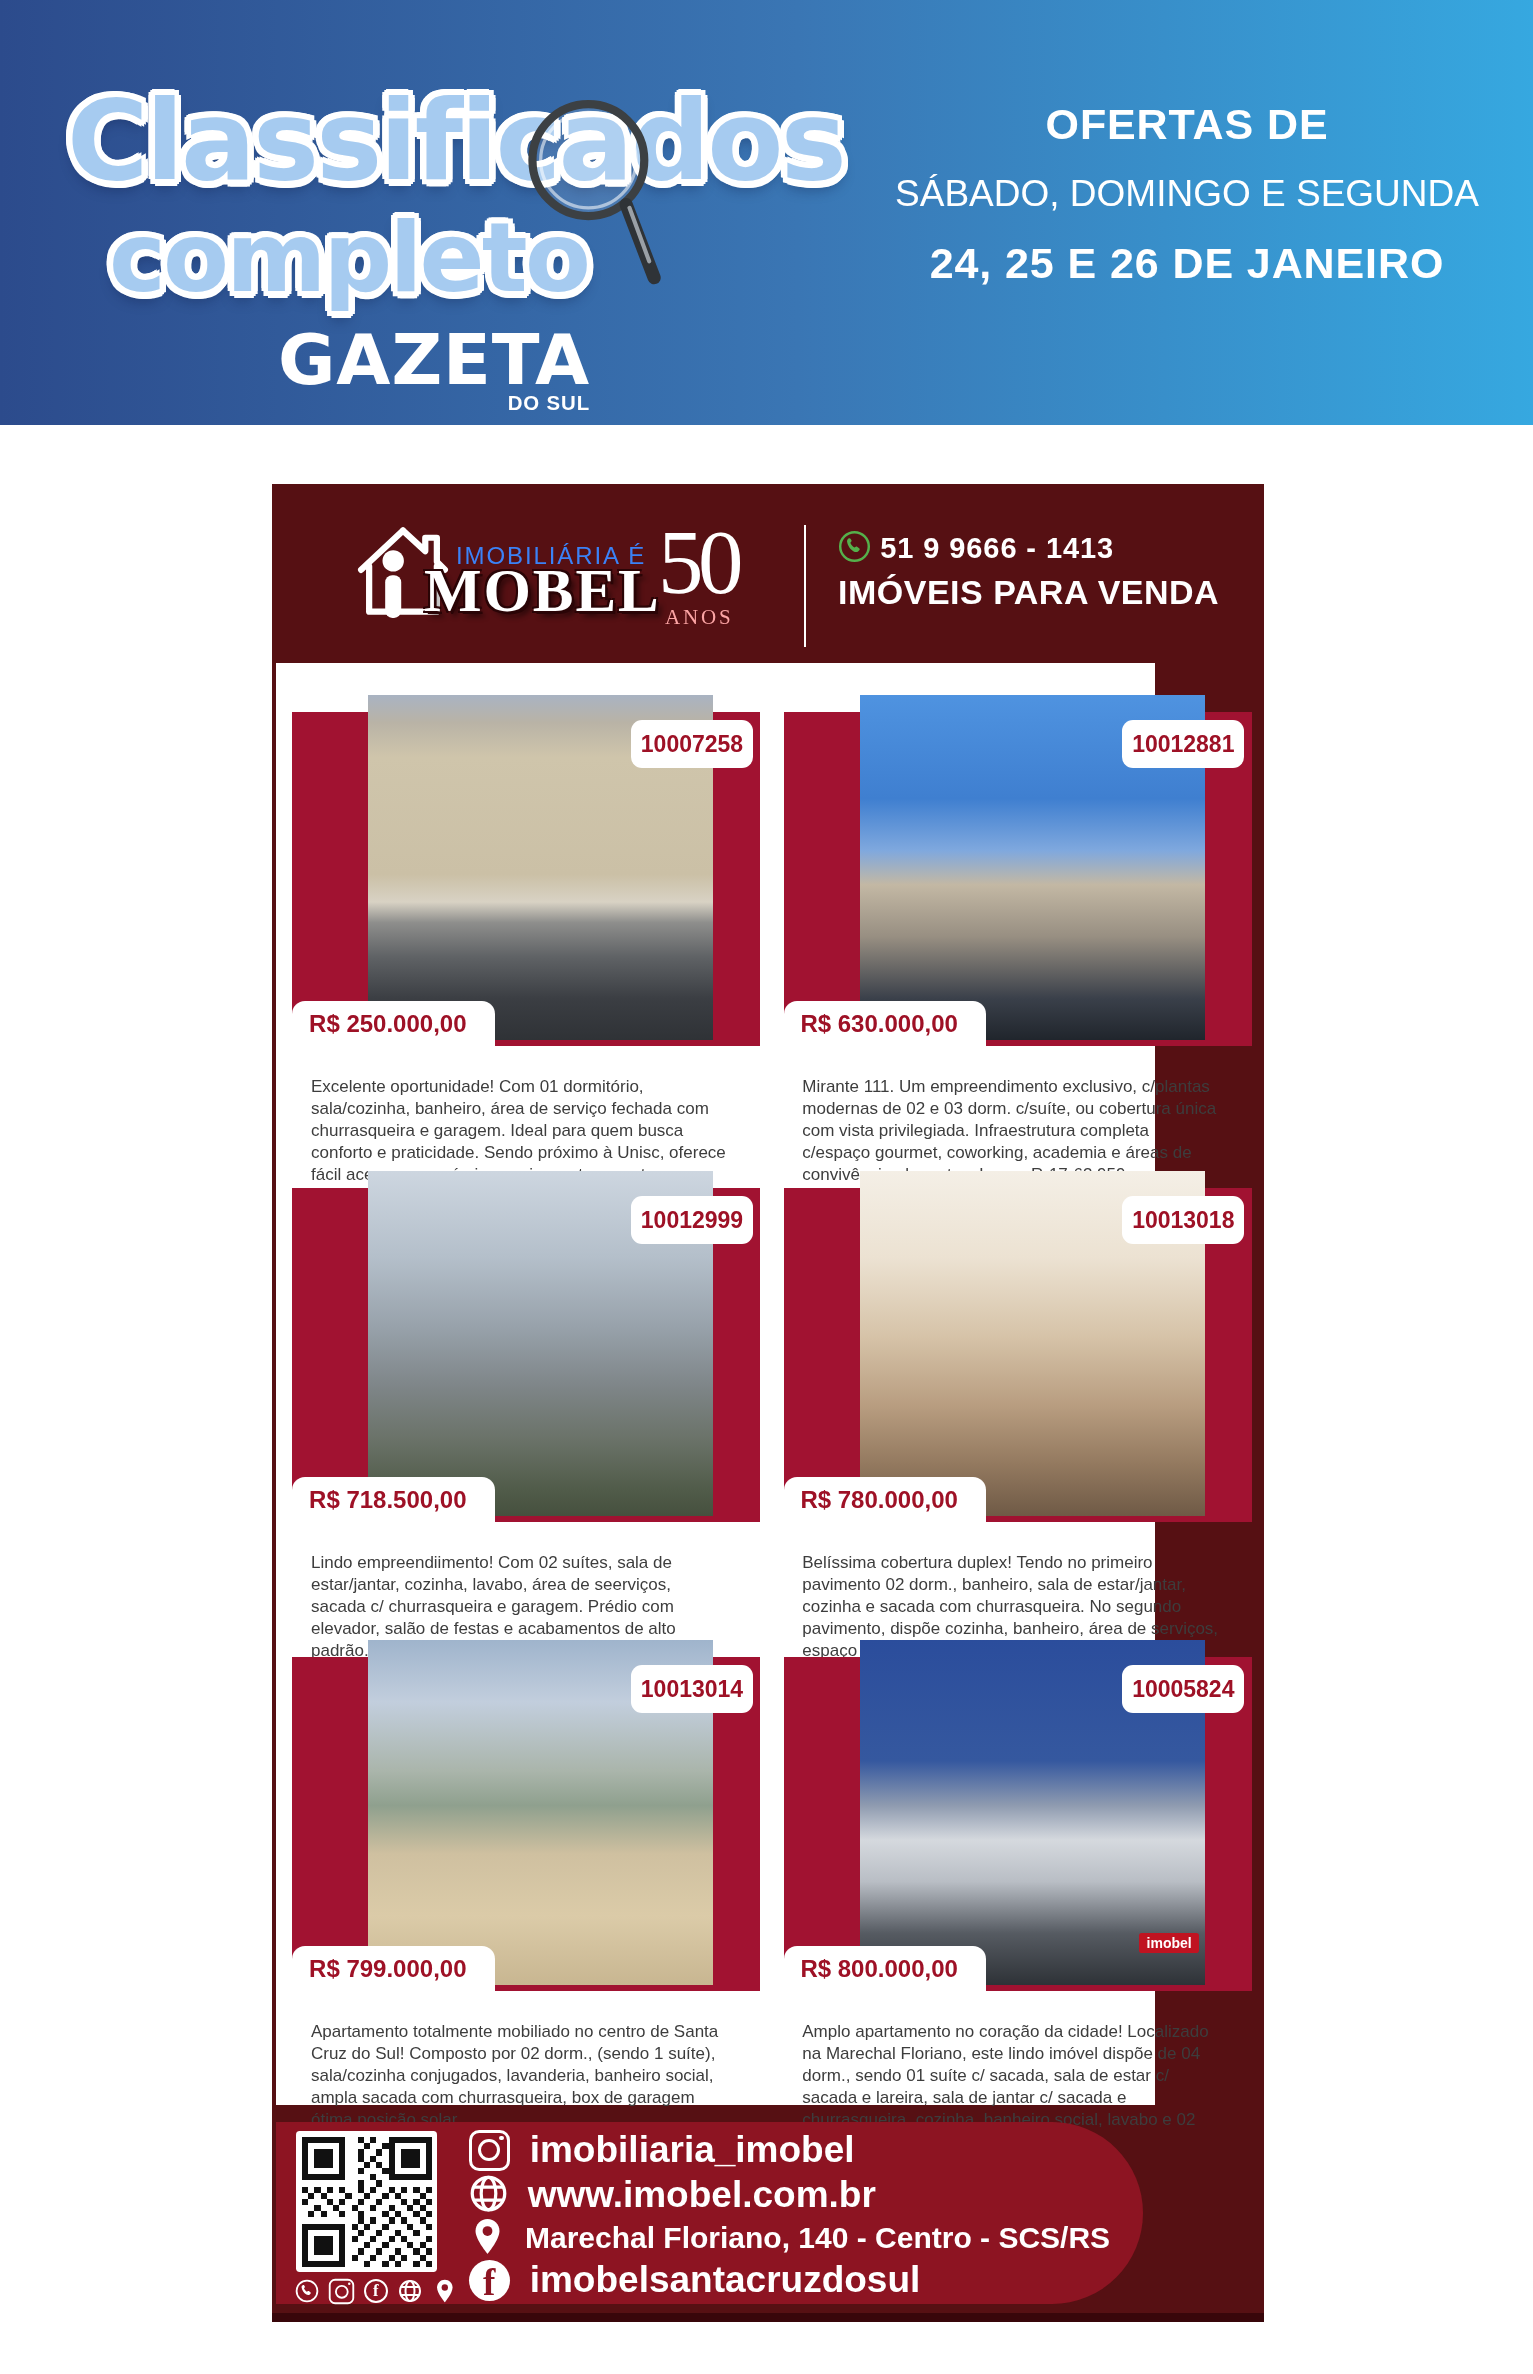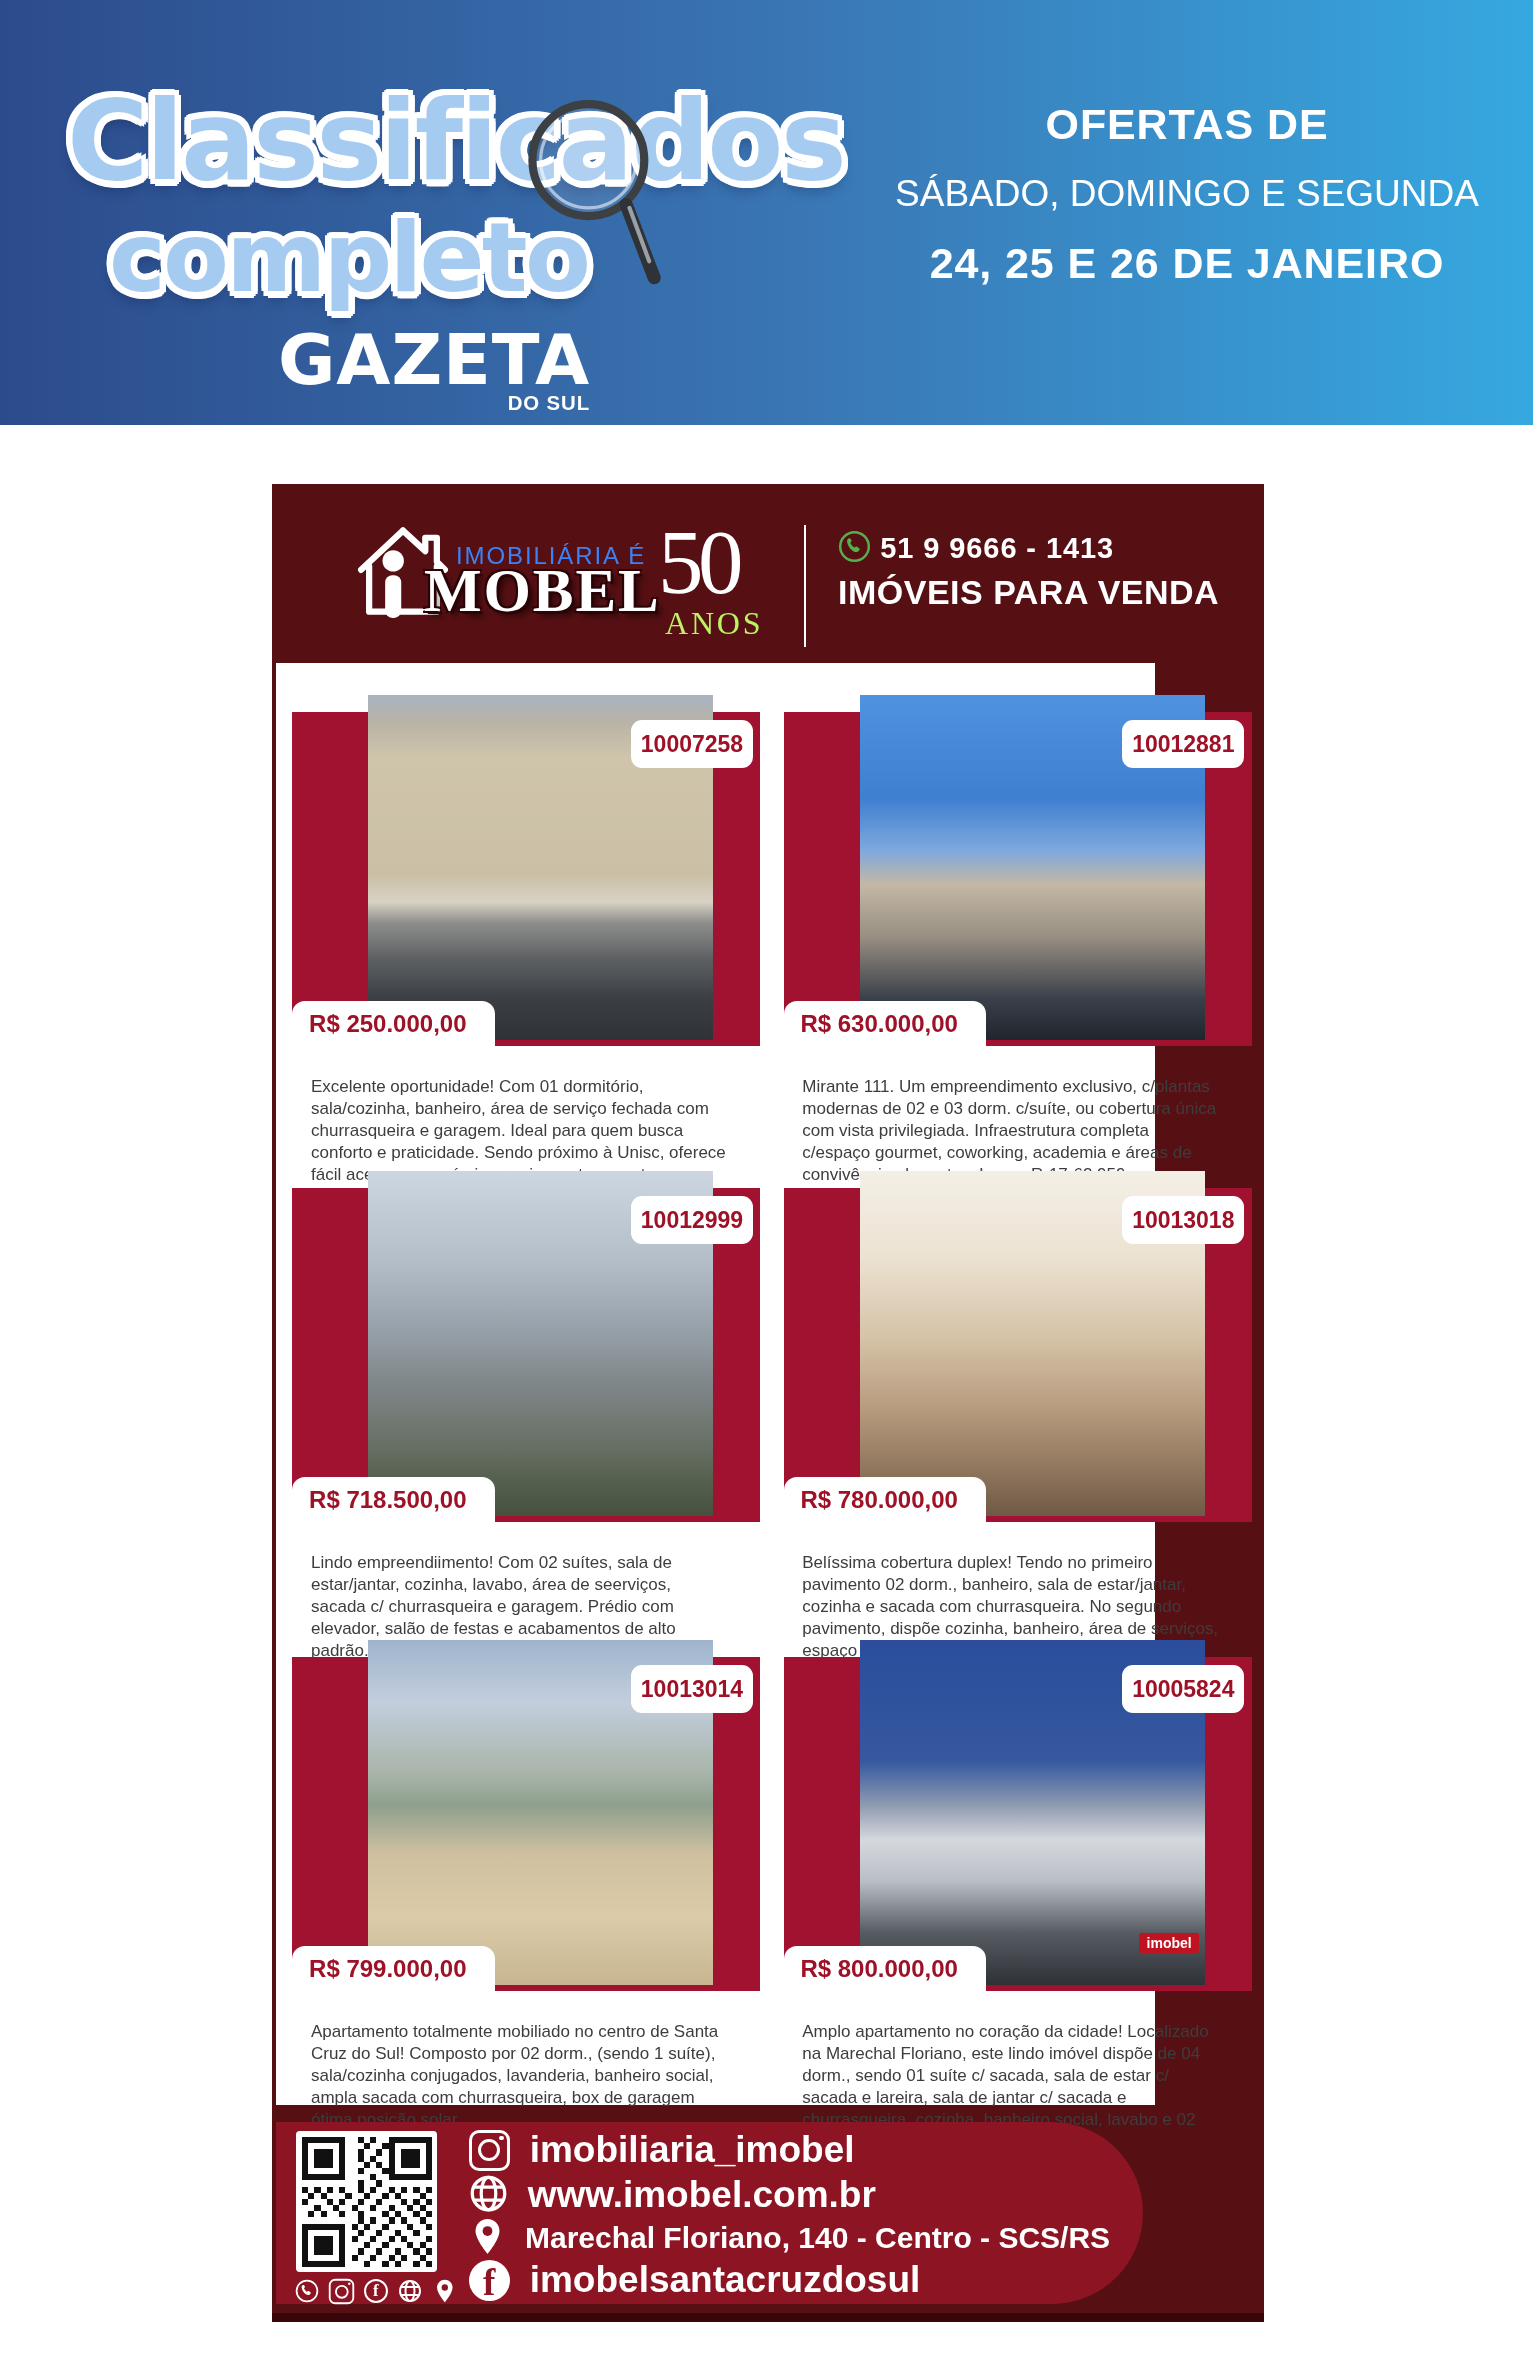--- a/index.html
+++ b/index.html
@@ -36,21 +36,21 @@
   .house-logo{position:absolute;left:82px;top:41px;}
   .agency-tagline{position:absolute;left:184px;top:58px;color:#3b82f6;font-size:24px;
                   font-weight:400;letter-spacing:1.9px;}
   .agency-brand{position:absolute;left:152px;top:76px;font-family:"Liberation Serif",serif;
                 font-weight:700;font-size:61px;letter-spacing:1.9px;color:#fff;line-height:1;
                 text-shadow:-1.9px -1.9px 0 #2a0406,1.9px -1.9px 0 #2a0406,-1.9px 1.9px 0 #2a0406,
                             2.8px 2.8px 0 #2a0406,5.6px 5.6px 5.6px rgba(0,0,0,.45);}
   .agency-50{position:absolute;left:386px;top:33px;font-family:"Liberation Serif",serif;
              font-size:91px;color:#fff;letter-spacing:-5.6px;line-height:1;}
   .agency-anos{position:absolute;left:393px;top:121px;font-family:"Liberation Serif",serif;
-               font-size:32px;color:#bef264;letter-spacing:2.8px;}
+               font-size:21px;color:#fca5a5;letter-spacing:2.8px;}
   .agency-divider{position:absolute;left:532px;top:41px;width:1.9px;height:122px;background:#fff;}
   .phone-row{position:absolute;left:566px;top:46px;display:flex;align-items:center;gap:9.3px;}
   .phone-row .num{color:#fff;font-size:29px;font-weight:700;letter-spacing:0.9px;}
   .section-title{position:absolute;left:566px;top:89px;color:#fff;font-size:34px;
                  font-weight:800;letter-spacing:0.5px;}
 
   
   .listings{position:absolute;left:3.7px;top:179px;width:879px;height:1442px;background:#ffffff;}
   .card{position:absolute;width:468px;height:468px;}
   .card .band{position:absolute;left:0;top:16.7px;width:468px;height:334px;background:#a11231;}

